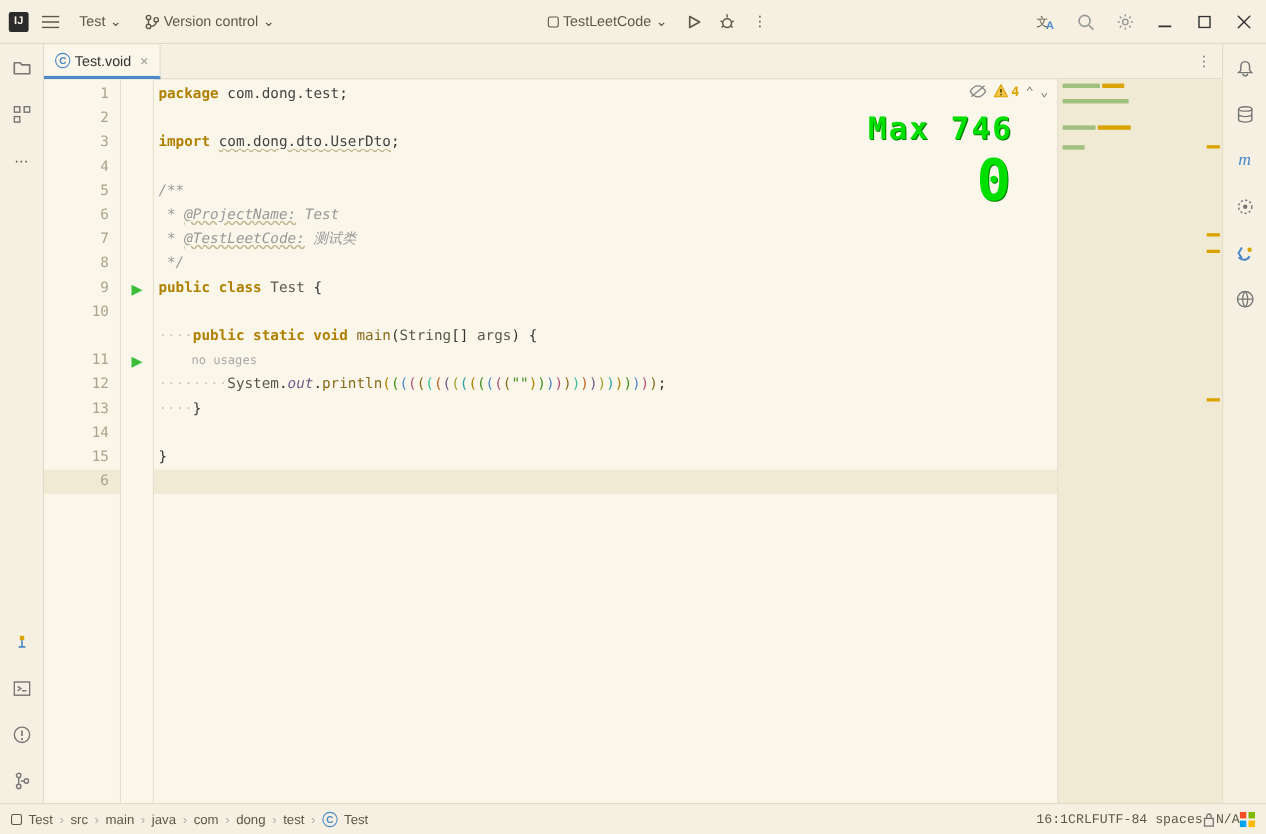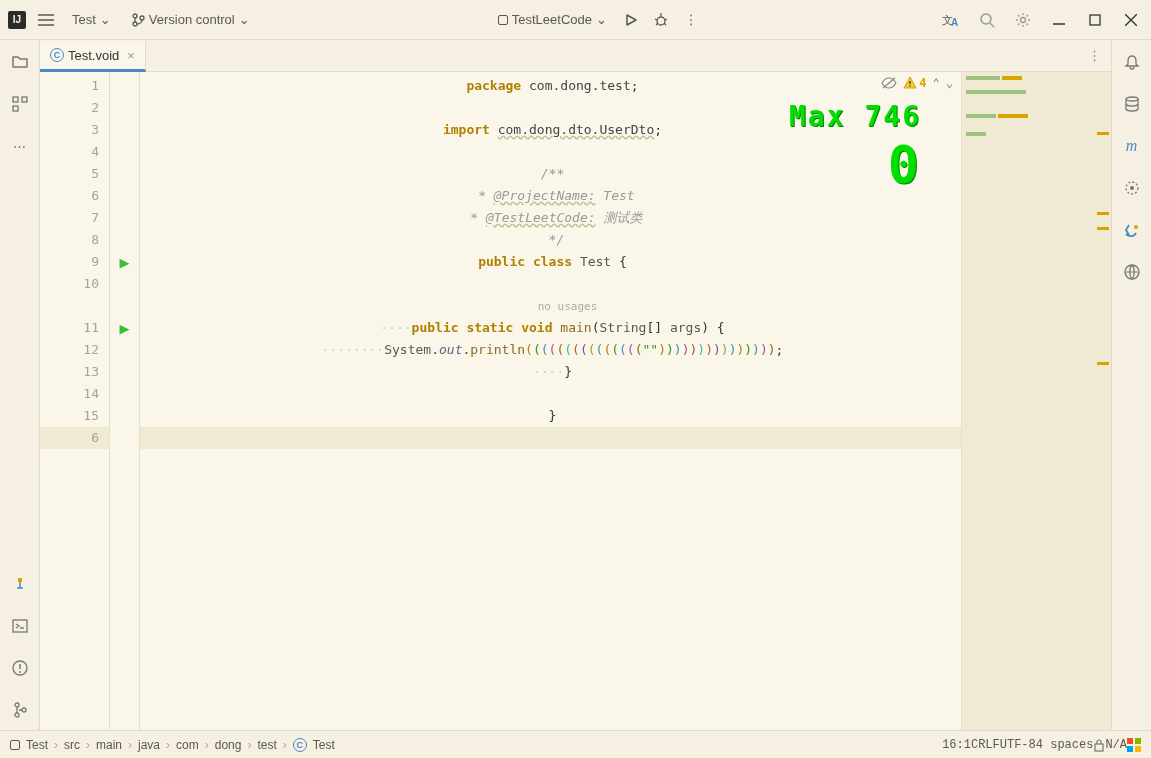--- a/index.html
+++ b/index.html
@@ -19,21 +19,21 @@
 .tab-bar { height: 32px; background: #f5f0e1; display: flex; align-items: stretch; border-bottom: 1px solid #e0dbc9; }
 .tab { display: flex; align-items: center; gap: 4px; padding: 0 10px; background: #faf6e9; border-right: 1px solid #e0dbc9; border-bottom: 3px solid #4a88c7; position: relative; top: 1px; font-size: 13px; }
 .tab .close { color: #999; font-size: 13px; margin-left: 4px; }
 .tab-more { margin-left: auto; padding: 0 10px; display:flex; align-items:center; color:#777;}
 .code-wrap { flex: 1; display: flex; overflow: hidden; position: relative; }
 .gutter { width: 70px; background: #faf6e9; border-right: 1px solid #e5e0ce; font-family: "Consolas", monospace; font-size: 13px; color: #aaa48c; text-align: right; padding-top: 3px; }
 .gutter .gline { height: 22px; line-height: 22px; padding-right: 10px; position: relative; }
 .marker-col { width: 30px; background:#faf6e9; border-right:1px solid #e5e0ce; padding-top:3px;}
 .marker-col .mline { height:22px; display:flex; align-items:center; justify-content:center;}
 .code { flex: 1; font-family: "Consolas", monospace; font-size: 13px; padding-top: 3px; position: relative; }
-.code .cline { height: 22px; line-height: 22px; white-space: pre; padding-left: 4px; text-align: center; }
+.code .cline { height: 22px; line-height: 22px; white-space: pre; padding-left: 4px; }
 .kw { color: #b08000; font-weight: bold; }
 .pkg { color: #444; }
 .str { color: #418f1f; }
 .com { color: #999; font-style: italic; }
 .annot { color: #999; font-style: italic; text-decoration: underline wavy #c0b890; }
 .cls { color: #5a5a4a; }
 .mth { color: #8a6b1f; }
 .prm { color: #5a5a4a; }
 .field-it { font-style: italic; color: #6b5b8a; }
 .paren-rainbow span:nth-child(10n+1){color:#b08000;} .paren-rainbow span:nth-child(10n+2){color:#418f1f;} .paren-rainbow span:nth-child(10n+3){color:#4a88c7;} .paren-rainbow span:nth-child(10n+4){color:#b05080;} .paren-rainbow span:nth-child(10n+5){color:#8a6b1f;} .paren-rainbow span:nth-child(10n+6){color:#3bbf9b;} .paren-rainbow span:nth-child(10n+7){color:#c06020;} .paren-rainbow span:nth-child(10n+8){color:#6b5b8a;} .paren-rainbow span:nth-child(10n+9){color:#a0a030;} .paren-rainbow span:nth-child(10n+0){color:#30a0a0;}
@@ -248,22 +248,22 @@
         <div class="cline"><span class="kw">package </span><span class="pkg">com.dong.test</span><span>;</span></div>
         <div class="cline"></div>
         <div class="cline"><span class="kw">import </span><span class="pkg" style="text-decoration:underline wavy #c0b890">com.dong.dto.UserDto</span><span>;</span></div>
         <div class="cline"></div>
         <div class="cline com">/**</div>
         <div class="cline"><span class="com"> * </span><span class="annot">@ProjectName:</span><span class="com"> Test</span></div>
         <div class="cline"><span class="com"> * </span><span class="annot">@TestLeetCode:</span><span class="com"> 测试类</span></div>
         <div class="cline com"> */</div>
         <div class="cline"><span class="kw">public class </span><span class="cls">Test</span><span> {</span></div>
         <div class="cline"></div>
+        <div class="cline"><span class="dots">····</span><span class="kw">public static void </span><span class="mth">main</span><span>(</span><span class="cls">String</span><span>[] </span><span class="prm">args</span><span>) {</span></div>
         <div class="cline"><span class="inlay">no usages</span></div>
-        <div class="cline"><span class="dots">····</span><span class="kw">public static void </span><span class="mth">main</span><span>(</span><span class="cls">String</span><span>[] </span><span class="prm">args</span><span>) {</span></div>
         <div class="cline"><span class="dots">········</span><span class="cls">System</span><span>.</span><span class="field-it">out</span><span>.</span><span class="mth">println</span><span class="paren-rainbow"><span>(</span><span>(</span><span>(</span><span>(</span><span>(</span><span>(</span><span>(</span><span>(</span><span>(</span><span>(</span><span>(</span><span>(</span><span>(</span><span>(</span><span>(</span></span><span class="str">""</span><span class="paren-rainbow"><span>)</span><span>)</span><span>)</span><span>)</span><span>)</span><span>)</span><span>)</span><span>)</span><span>)</span><span>)</span><span>)</span><span>)</span><span>)</span><span>)</span><span>)</span></span><span>;</span></div>
         <div class="cline"><span class="dots">····</span><span>}</span></div>
         <div class="cline"></div>
         <div class="cline">}</div>
         <div class="cline hl-line"></div>
 
         <div class="inspect-bar">
           <span>
               <svg width="16" height="14">
                 <path d="M1 7s3-5 7-5 7 5 7 5-3 5-7 5-7-5-7-5z" fill="none" stroke="#888" stroke-width="1.2"></path>

